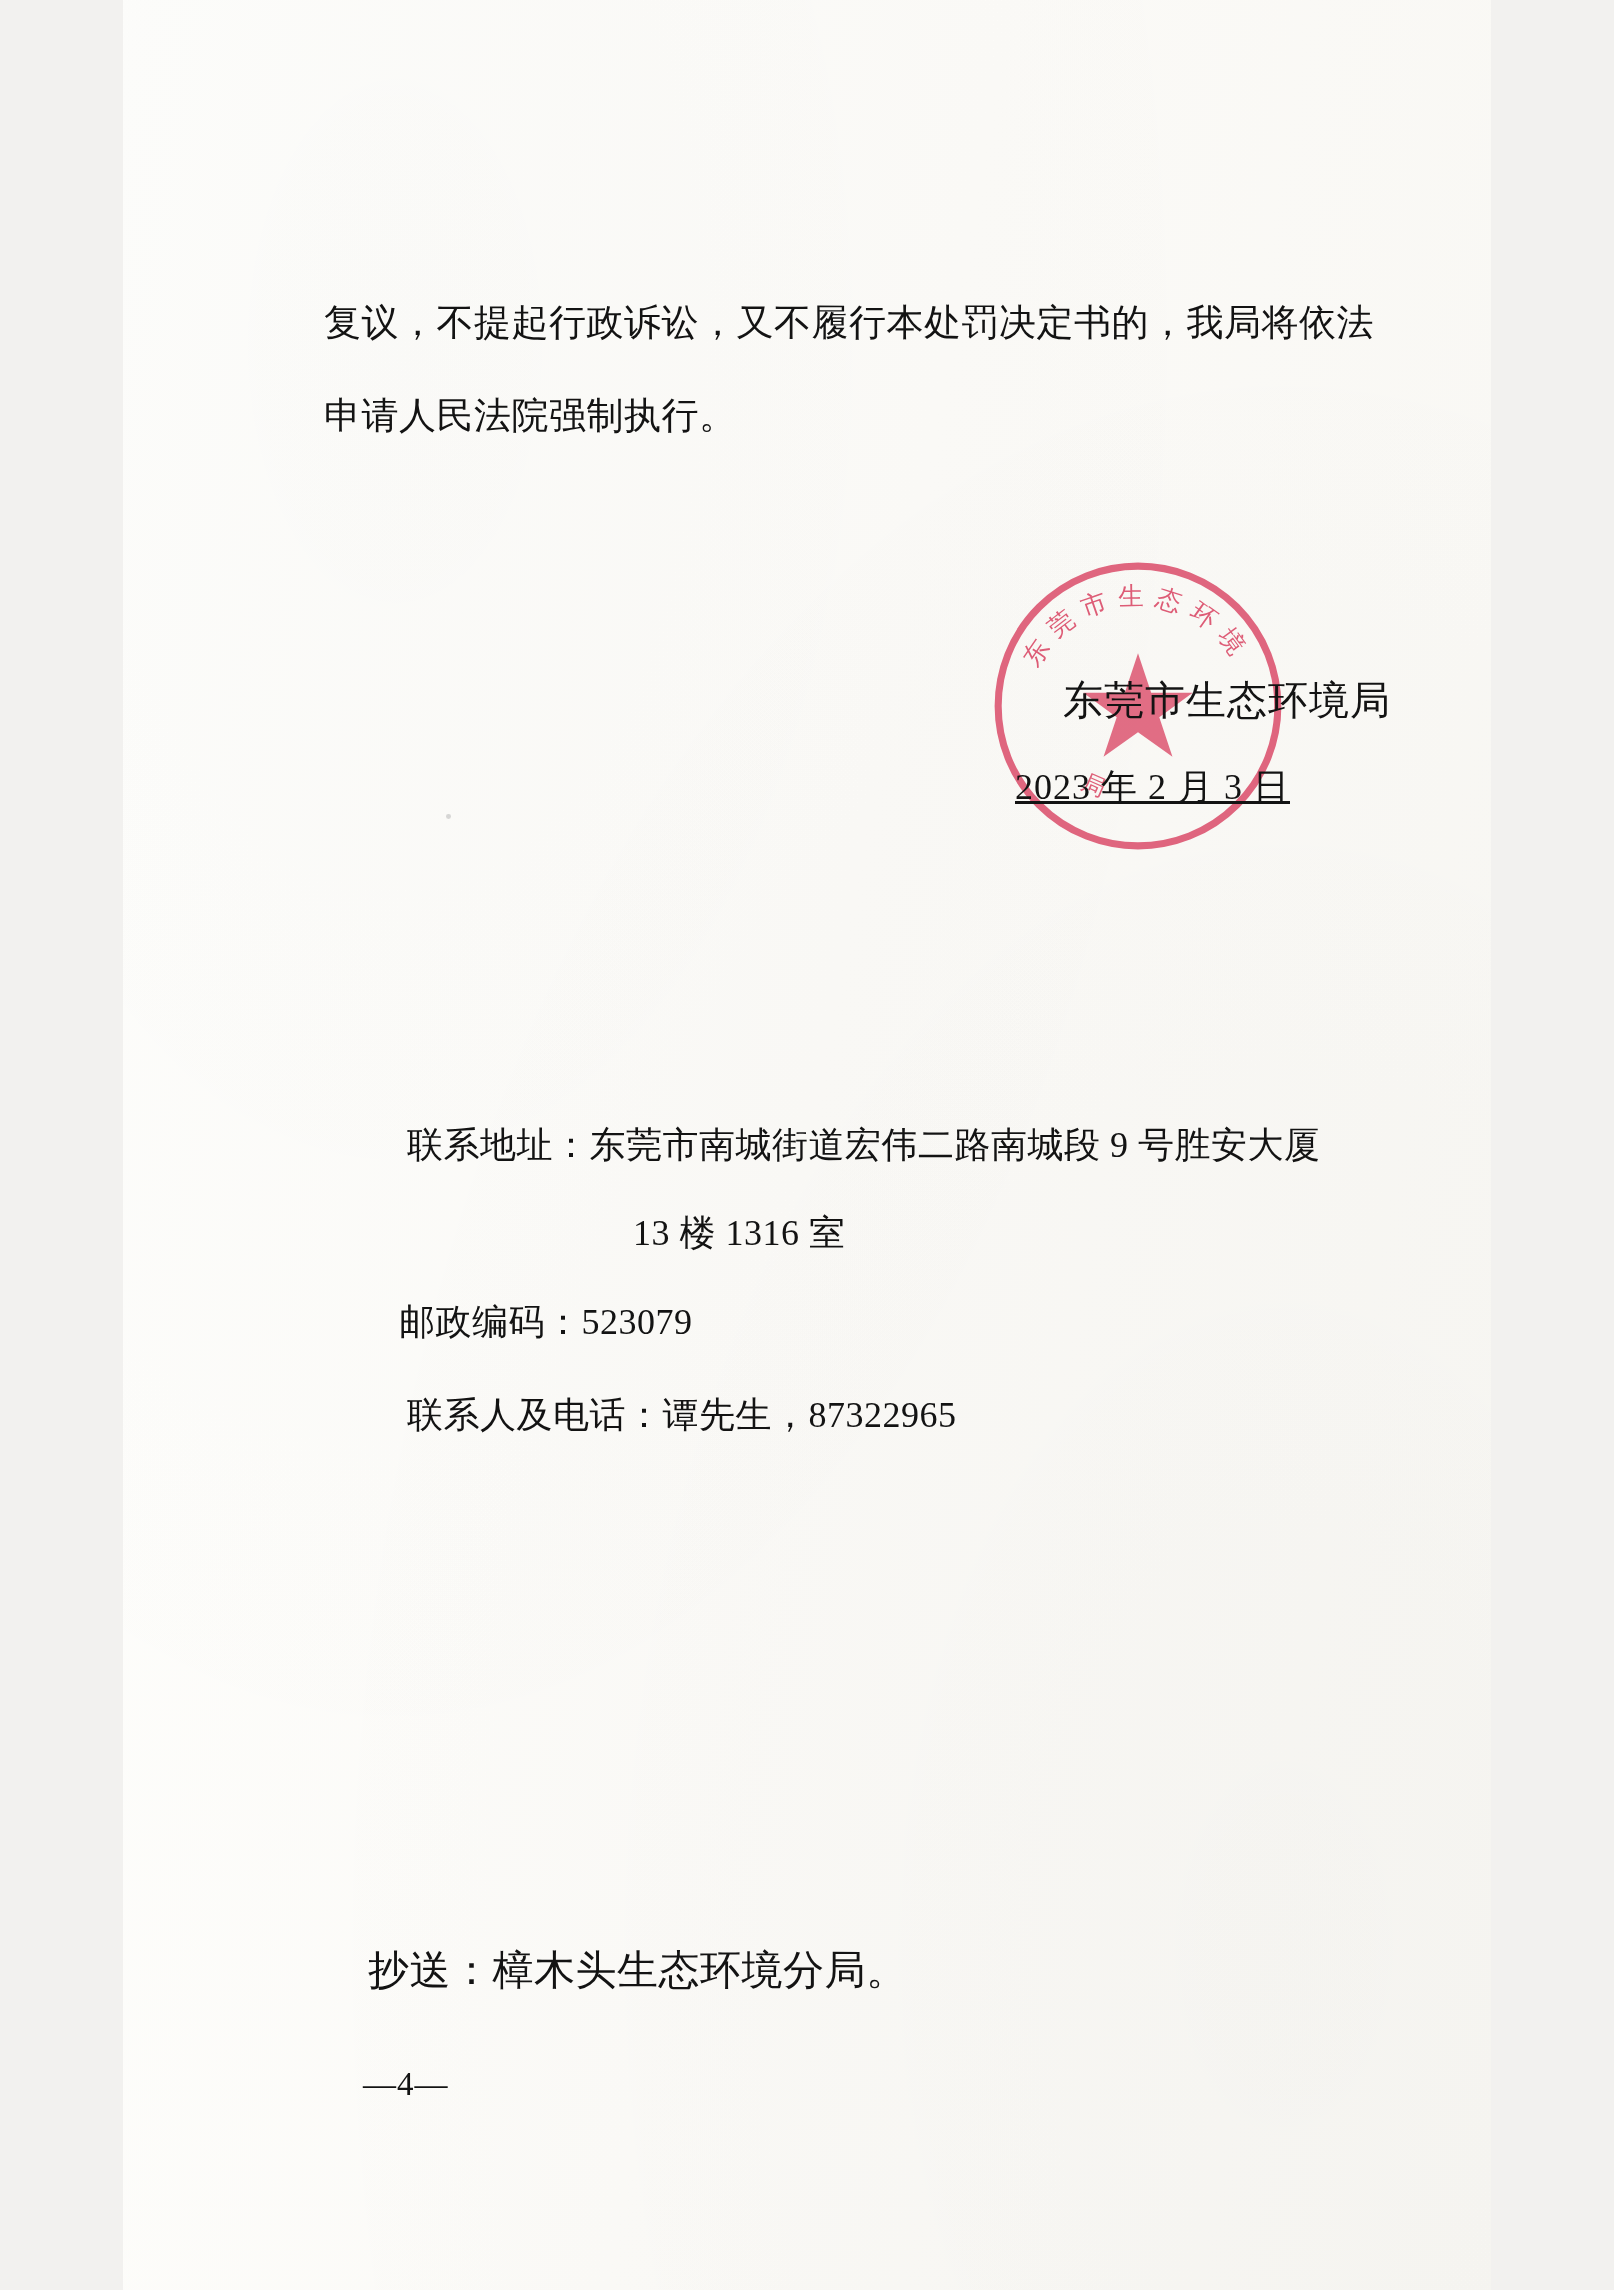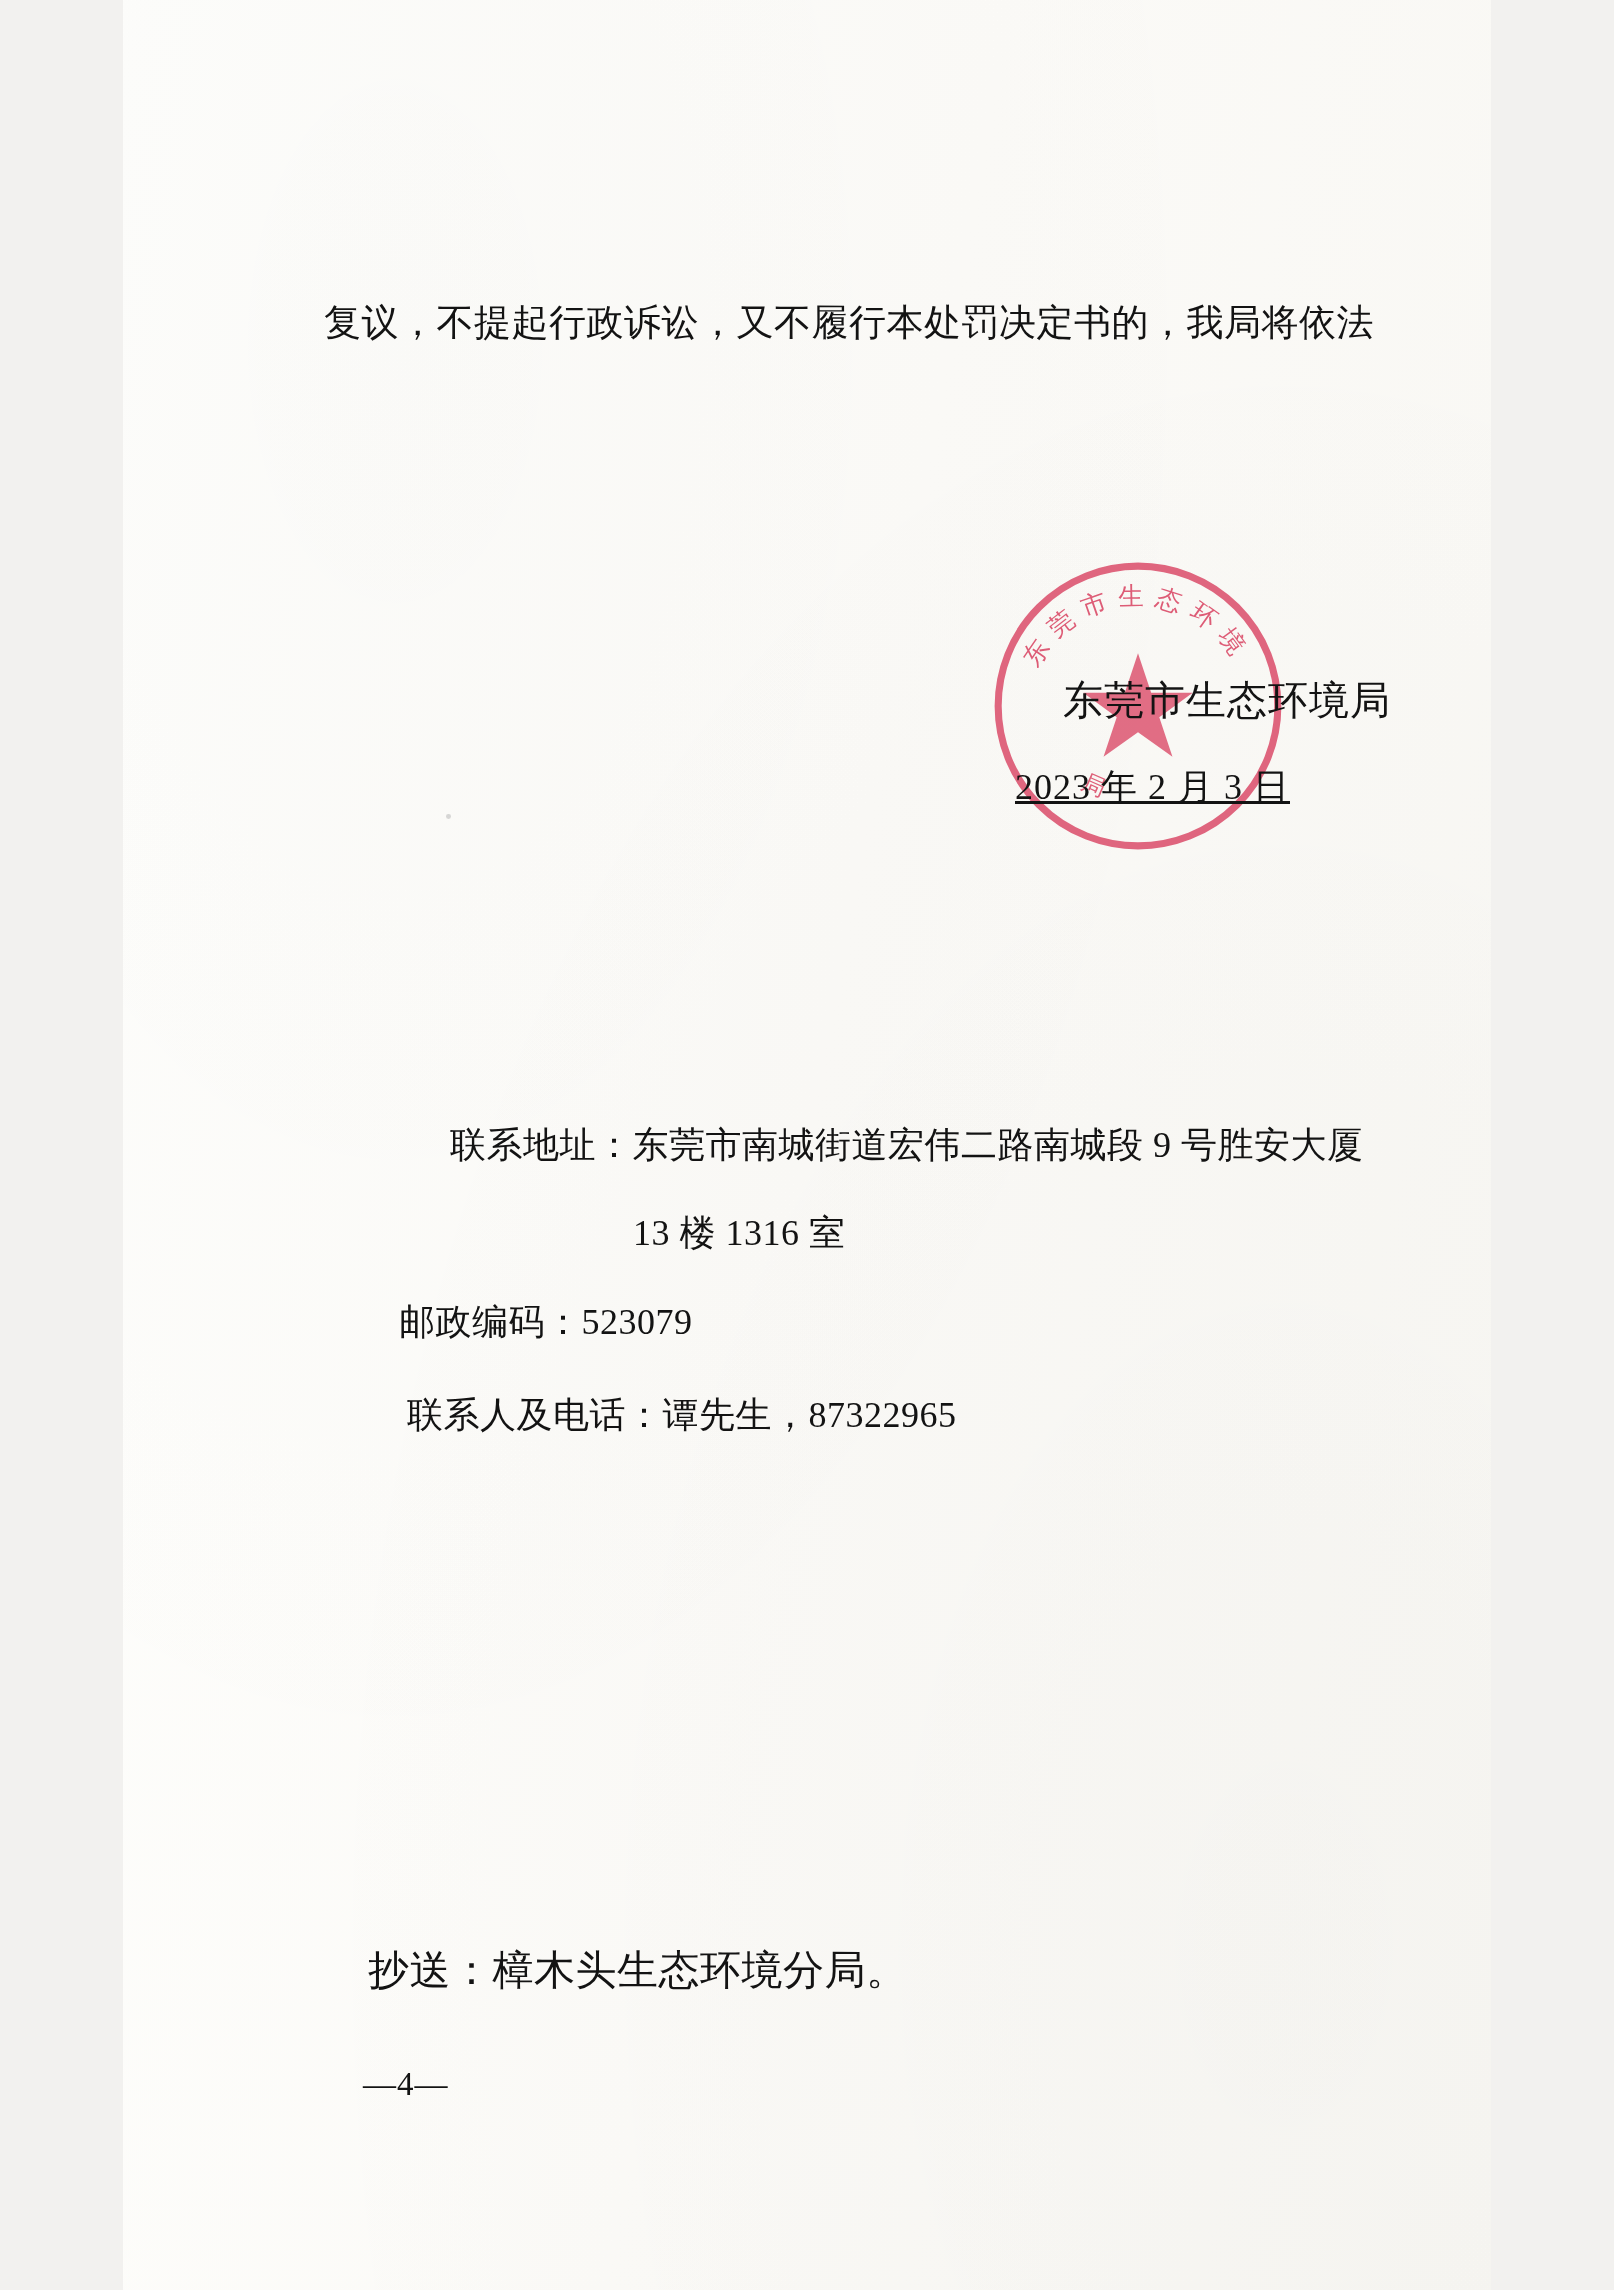--- a/index.html
+++ b/index.html
@@ -38,21 +38,21 @@
 
   
   .para-line1 { left: 201px; top: 304px; }
   .para-line2 { left: 201px; top: 397px; }
 
   
   .sig-org  { left: 940px; top: 681px; font-size: 40px; letter-spacing: 1px; }
   .sig-date { left: 892px; top: 769px; font-size: 36px; letter-spacing: 1px; text-decoration: underline; }
 
   
-  .contact-addr1 { left: 284px; top: 1127px; font-size: 36px; margin-left: 43px; }
+  .contact-addr1 { left: 284px; top: 1127px; font-size: 36px; }
   .contact-addr2 { left: 510px; top: 1215px; font-size: 36px; }
   .contact-post  { left: 276px; top: 1304px; font-size: 36px; }
   .contact-person{ left: 284px; top: 1397px; font-size: 36px; }
 
   
   .cc-line { left: 245px; top: 1950px; font-size: 41px; letter-spacing: 0.5px; }
 
   
   .page-number {
     left: 240px; top: 2068px;
@@ -92,20 +92,21 @@
     border-radius: 50%;
   }
 </style>
 </head>
 <body>
 
 <div class="page">
   <div class="paper-tint"></div>
 
   <div class="body-text para-line1">复议，不提起行政诉讼，又不履行本处罚决定书的，我局将依法</div>
+  <div class="body-text para-line2">申请人民法院强制执行。</div>
 
   <div class="seal">
     <svg viewBox="0 0 300 300" xmlns="http://www.w3.org/2000/svg">
       <defs>
         <path id="sealTopArc" d="M 40,160 A 110,110 0 0 1 260,160"></path>
         <path id="sealBottomArc" d="M 55,178 A 100,100 0 0 0 245,178"></path>
       </defs>
       <circle cx="150" cy="150" r="138" fill="none" stroke="#d4264a" stroke-width="7" opacity="0.85"></circle>
       <polygon points="150,98 163,137 204,137 171,161 184,200 150,176 116,200 129,161 96,137 137,137" fill="#d4264a" opacity="0.8"></polygon>
       <text font-family="'Liberation Serif', serif" font-size="25" fill="#d4264a" opacity="0.9" letter-spacing="10">

